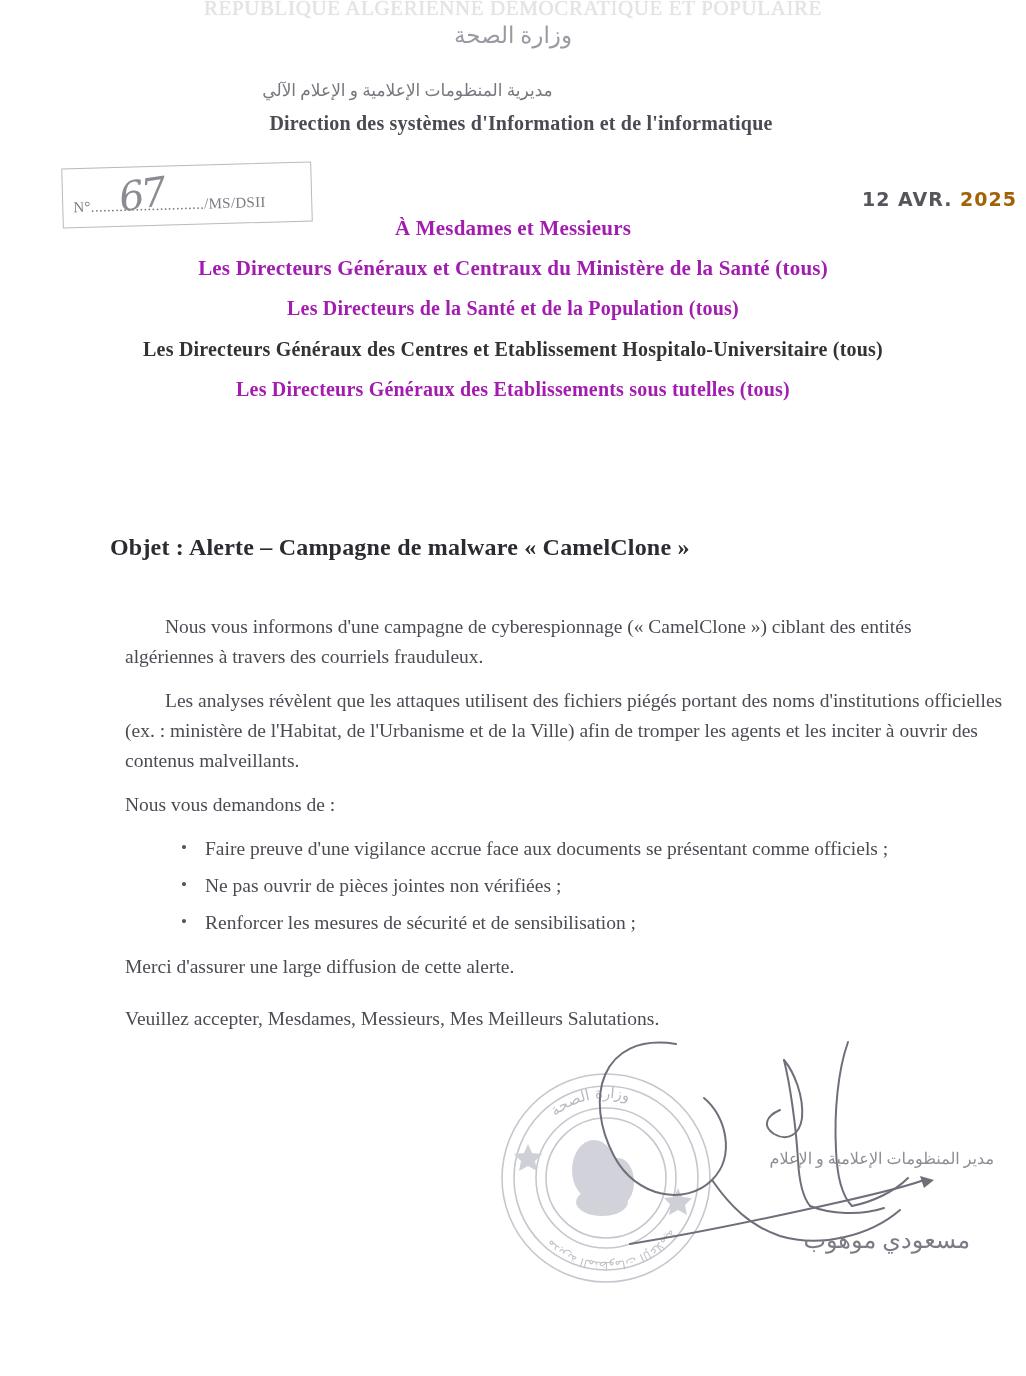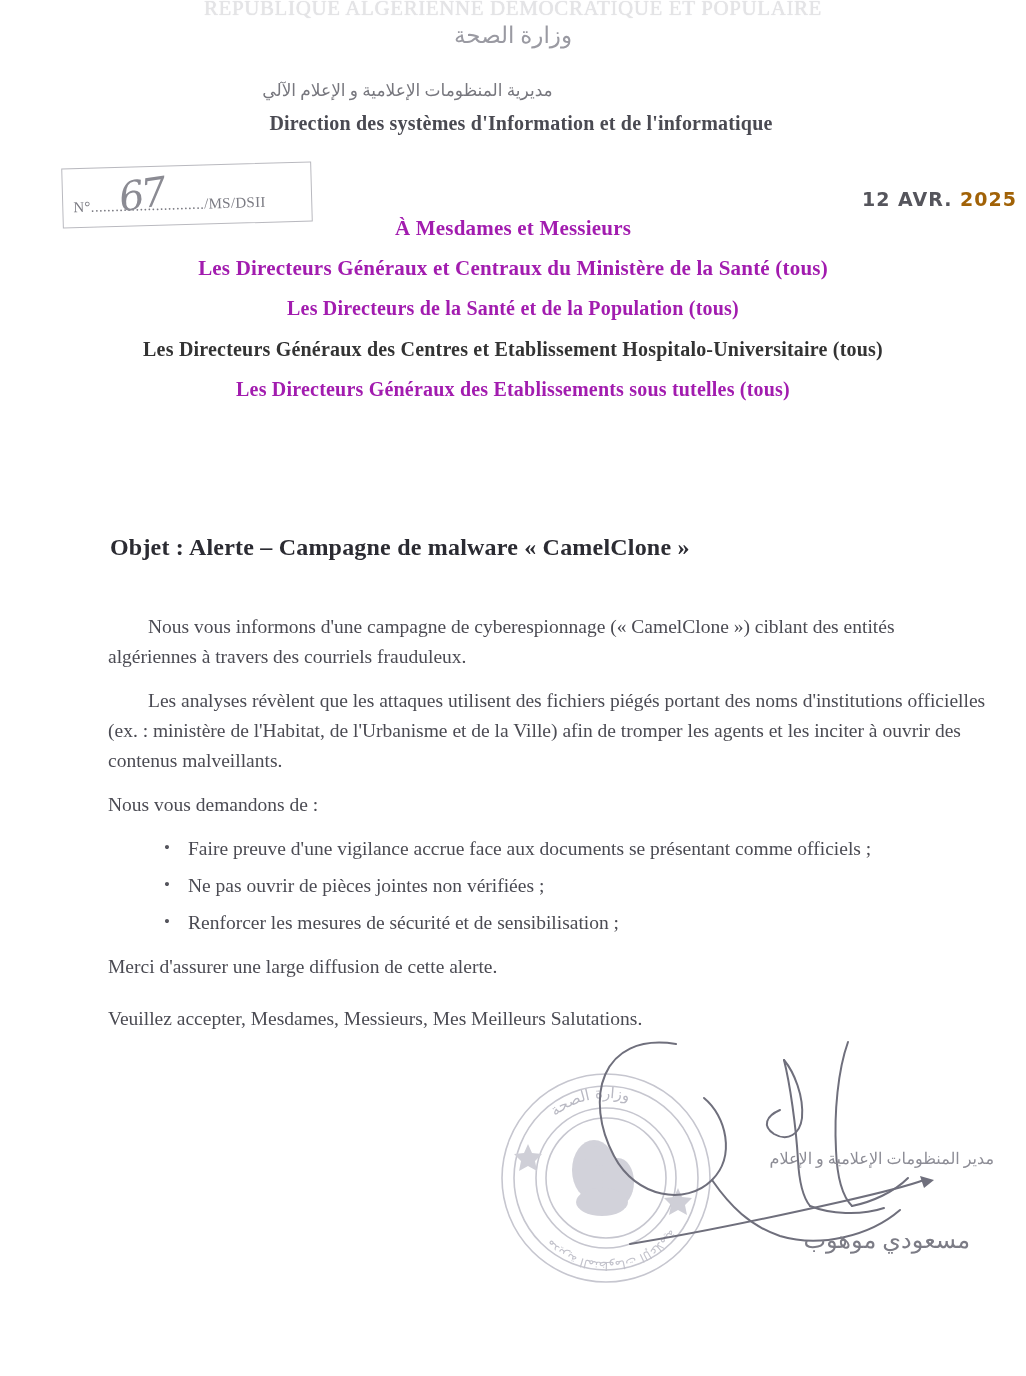--- a/index.html
+++ b/index.html
@@ -108,21 +108,21 @@
     top: 534px; left: 110px;
     font-size: 24px;
     font-weight: bold;
     color: #2b2b32;
     letter-spacing: 0.2px;
   }
 
   
   #body {
     position: absolute;
-    top: 612px; left: 108px;
+    top: 612px; left: 125px;
     width: 880px;
     font-size: 19.5px;
     line-height: 30px;
     color: #4b4b53;
     text-align: left;
   }
   #body p { margin: 0 0 14px 0; }
   #body p.indent { text-indent: 40px; }
   #body ul {
     margin: 14px 0 14px 0;

